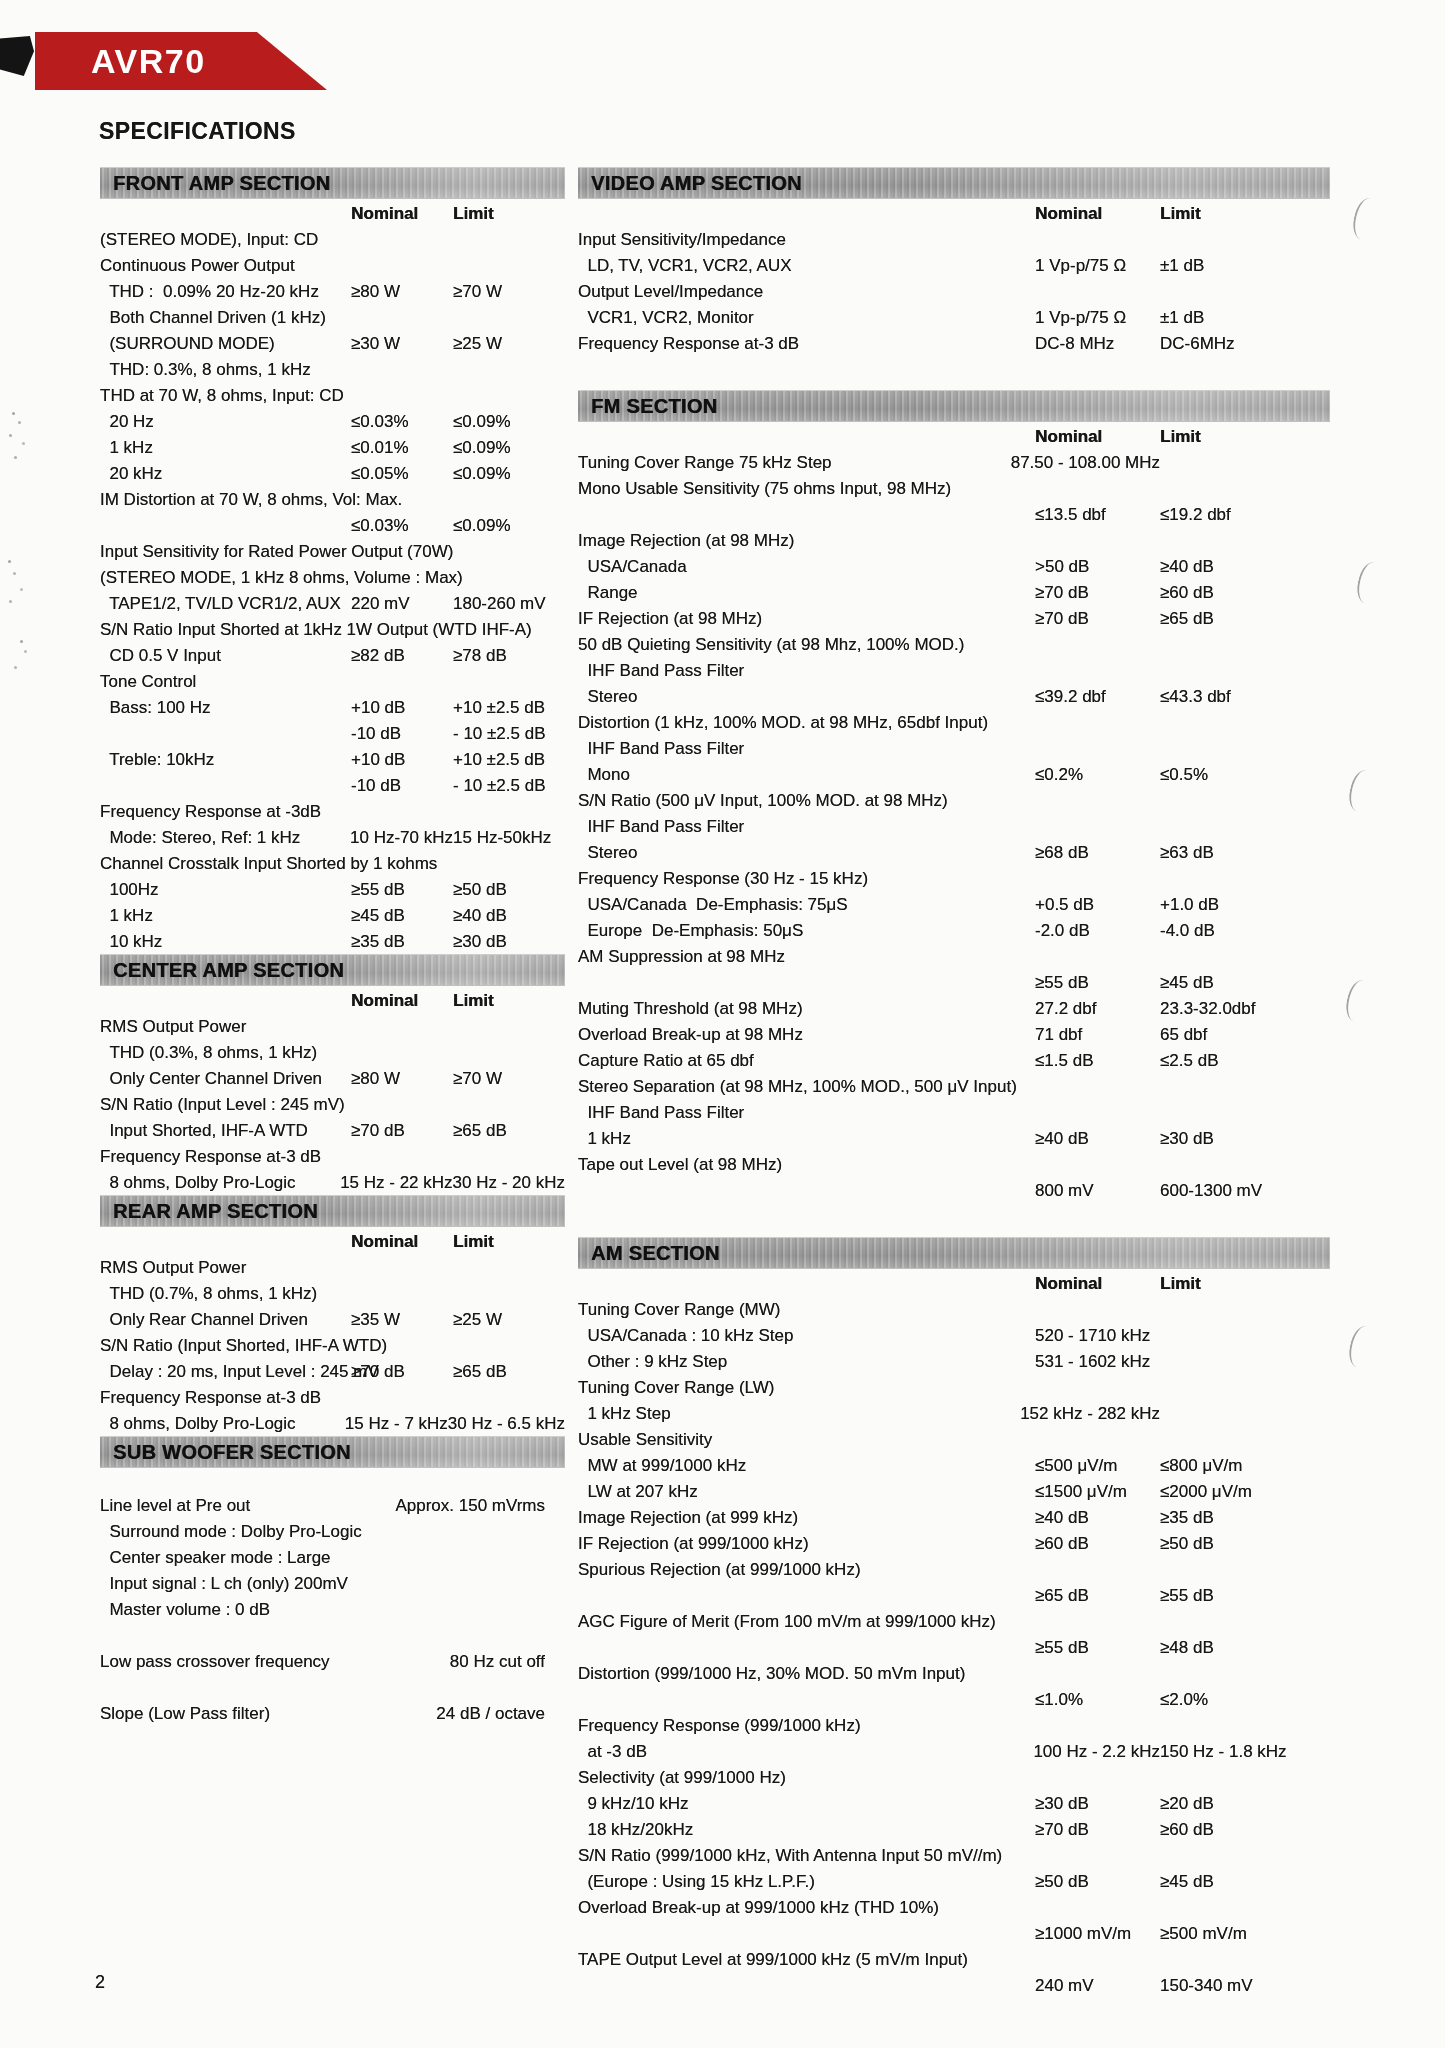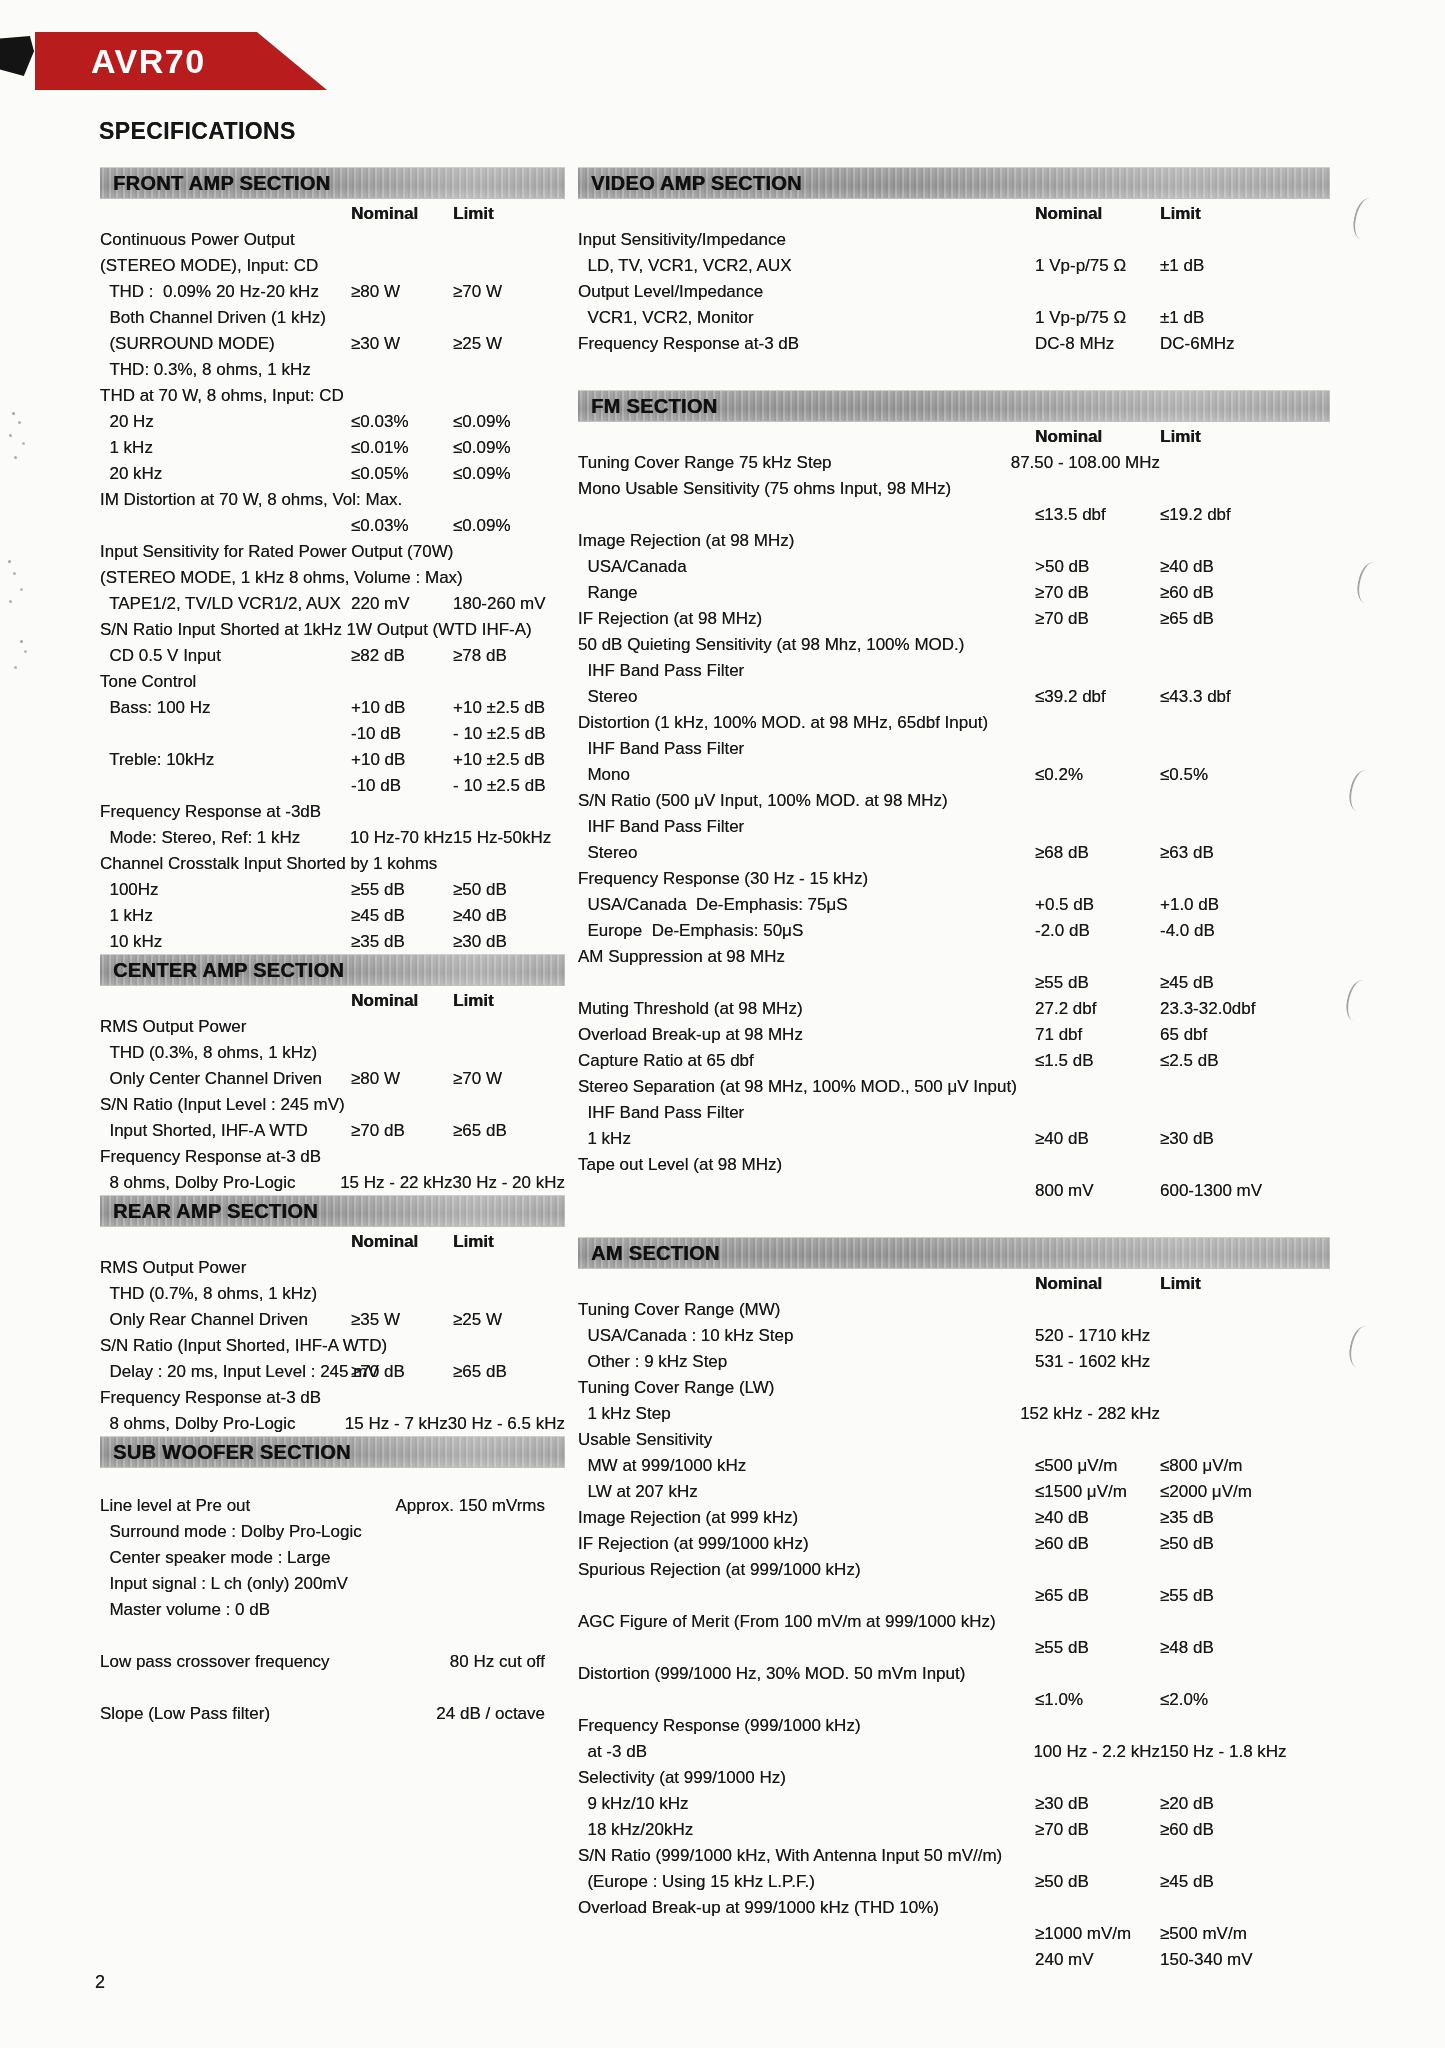--- a/index.html
+++ b/index.html
@@ -95,24 +95,24 @@
       <section class="section">
         <div class="secbar">
           <span class="sectitle">FRONT AMP SECTION</span>
         </div>
         <div class="row colhead">
           <span class="lbl"></span>
           <span class="nom">Nominal</span>
           <span class="lim">Limit</span>
         </div>
         <div class="row">
+          <span class="lbl full">(STEREO MODE), Input: CD</span>
+        </div>
+        <div class="row">
           <span class="lbl full">Continuous Power Output</span>
-        </div>
-        <div class="row">
-          <span class="lbl full">(STEREO MODE), Input: CD</span>
         </div>
         <div class="row">
           <span class="lbl">  THD :  0.09% 20 Hz-20 kHz</span>
           <span class="nom">≥80 W</span>
           <span class="lim">≥70 W</span>
         </div>
         <div class="row">
           <span class="lbl full">  Both Channel Driven (1 kHz)</span>
         </div>
         <div class="row">
@@ -595,20 +595,23 @@
           <span class="nom">≥50 dB</span>
           <span class="lim">≥45 dB</span>
         </div>
         <div class="row">
           <span class="lbl full">Overload Break-up at 999/1000 kHz (THD 10%)</span>
         </div>
         <div class="row">
           <span class="lbl"></span>
           <span class="nom">≥1000 mV/m</span>
           <span class="lim">≥500 mV/m</span>
+        </div>
+        <div class="row">
+          <span class="lbl full">TAPE Output Level at 999/1000 kHz (5 mV/m Input)</span>
         </div>
         <div class="row">
           <span class="lbl"></span>
           <span class="nom">240 mV</span>
           <span class="lim">150-340 mV</span>
         </div>
       </section>
     </div>
 
   <div class="pagenum">2</div>

